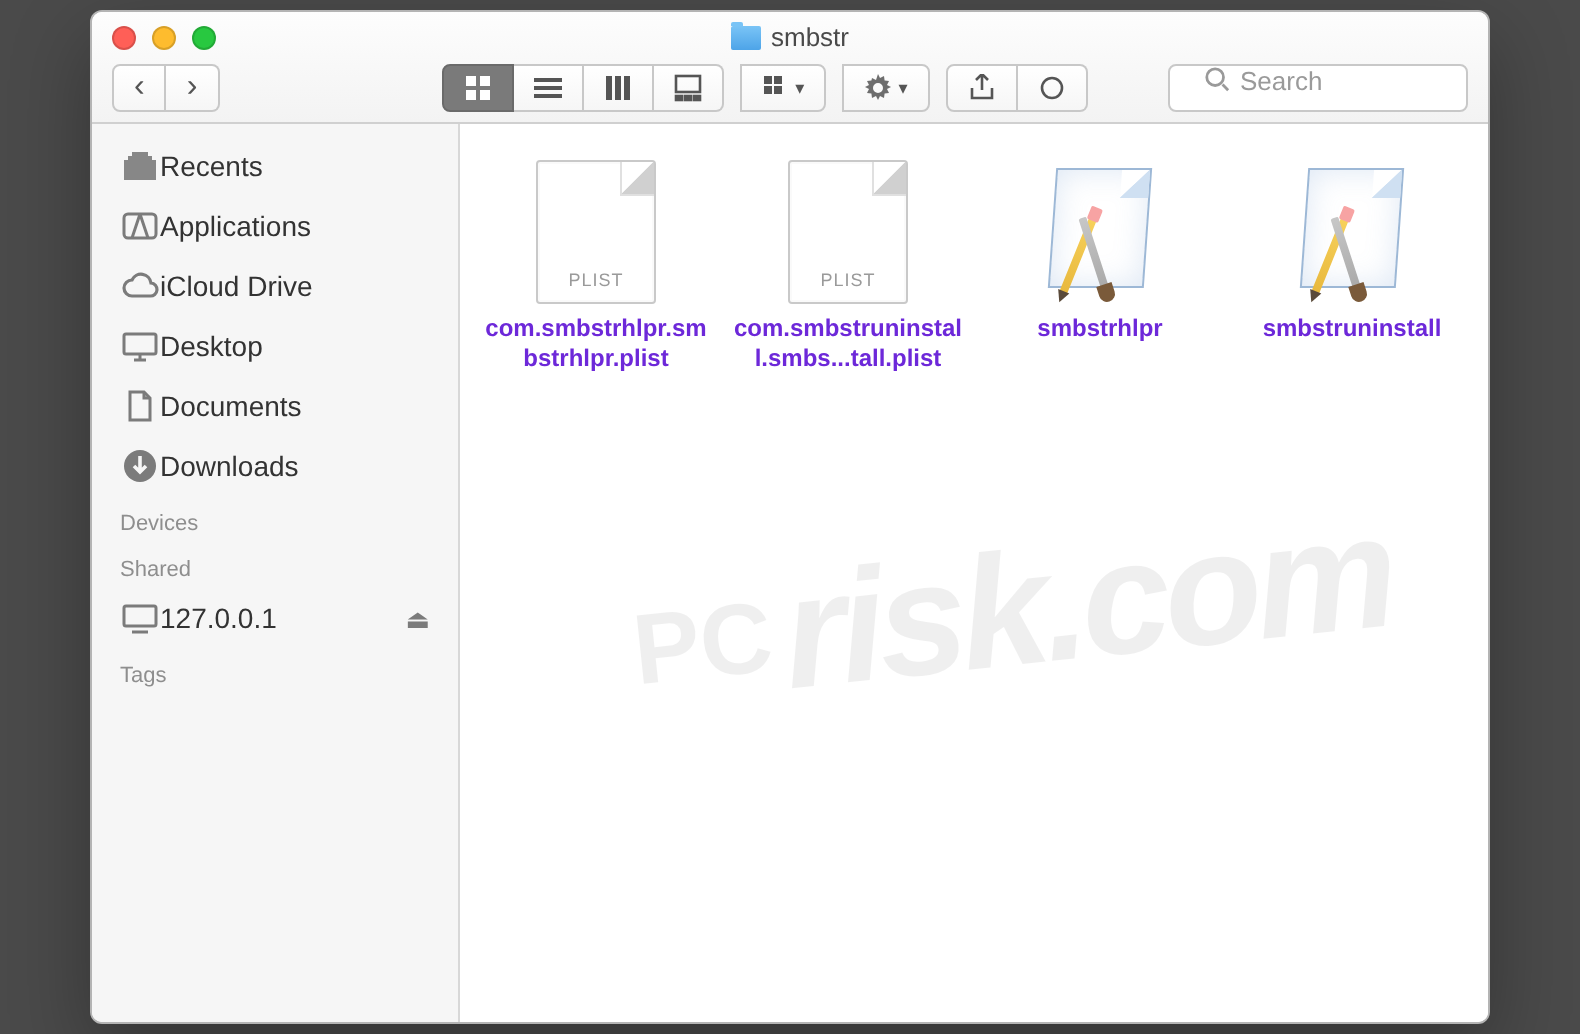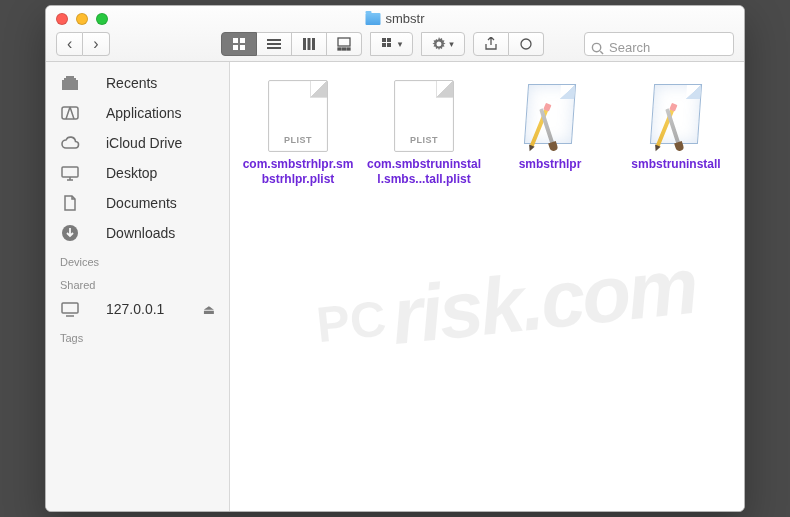--- a/index.html
+++ b/index.html
@@ -17,33 +17,33 @@
     .folder-ico::before { content:""; position:absolute; top:-2px; left:0; width:6px; height:2px; background:#7ac4f6; border-radius:1px 1px 0 0; }
     .toolbar { flex: 1; display: flex; align-items: center; padding: 0 10px; gap: 8px; }
     .btn-group { display: flex; }
     .tb-btn { height: 24px; background: linear-gradient(#fff,#f6f6f6); border: 1px solid #c8c8c8; display: flex; align-items:center; justify-content:center; padding: 0 10px; font-size:12px; color:#555; }
     .btn-group .tb-btn + .tb-btn { border-left: none; }
     .btn-group .tb-btn:first-child { border-radius: 4px 0 0 4px; }
     .btn-group .tb-btn:last-child { border-radius: 0 4px 4px 0; }
     .tb-btn.active { background: #7a7a7a; color:#fff; border-color:#6a6a6a; }
     .tb-btn svg { width:14px; height:14px; }
     .spacer { flex:1; }
-    .search { height:24px; border:1px solid #c8c8c8; border-radius:4px; background:#fff; display:flex; align-items:flex-end; padding:0 6px; width:150px; gap:5px; color:#9a9a9a; font-size:13px; }
+    .search { height:24px; border:1px solid #c8c8c8; border-radius:4px; background:#fff; display:flex; align-items:flex-start; padding:0 17px; width:150px; gap:5px; color:#9a9a9a; font-size:13px; }
     .body { display:flex; height: calc(100% - 56px); }
     .sidebar { width: 235px; background:#f6f6f6; border-right:1px solid #d8d8d8; padding-top:6px; overflow:hidden; display:flex; flex-direction:column; }
     .sec-label { font-size:11px; color:#8e8e8e; padding: 8px 14px 3px; text-transform:none; }
-    .sb-item { display:flex; align-items:center; gap:26px; padding: 6px 14px; font-size:14px; color:#333; }
+    .sb-item { display:flex; align-items:center; gap:0; padding: 6px 14px; font-size:14px; color:#333; }
     .sb-item .ic { width:20px; height:18px; color:#7b7b7b; display:flex; align-items:center; justify-content:center; }
     .sb-item .eject { margin-left:auto; font-size:13px; color:#7b7b7b; }
     .content { flex:1; background:#fff; padding: 18px 8px; display:flex; align-items:flex-start; gap:6px; position:relative; }
     .file { width:120px; display:flex; flex-direction:column; align-items:center; gap:5px; }
     .fname { font-size:12px; color:#6d28d9; text-align:center; line-height:1.25; word-break:break-all; max-width:115px;font-weight:bold; }
     .doc-icon { width:60px; height:72px; background:#fff; border:1px solid #c9c9c9; border-radius:2px; position:relative; box-shadow: inset 0 0 0 1px rgba(0,0,0,.02); }
     .doc-icon::after { content:""; position:absolute; top:0; right:0; width:16px; height:16px; background:linear-gradient(135deg,#fff 48%, #d0d0d0 50%); border-left:1px solid #e0e0e0; border-bottom:1px solid #e0e0e0; }
-    .doc-icon .tag { position:absolute; bottom:6px; left:50%; transform:translateX(-50%); font-size:9px; color:#9a9a9a; letter-spacing:.5px;font-weight:bold; }
+    .doc-icon .tag { position:absolute; bottom:6px; left:50%; transform:translateX(-50%); font-size:9px; color:#9a9a9a; letter-spacing:.5px; }
     .app-icon { width:64px; height:72px; position:relative; }
     .app-icon .sheet { position:absolute; top:4px; left:8px; width:48px; height:60px; background:#fff; border:1px solid #9db8d6; transform: skewX(-4deg); box-shadow: inset 0 0 15px rgba(120,160,210,.25); }
     .app-icon .sheet::after { content:""; position:absolute; top:0; right:0; width:14px; height:14px; background:linear-gradient(135deg,#fff 48%, #cfe0f2 50%); }
     .tools { position:absolute; left:30%; top:28px; }
     .pencil { width:4px; height:40px; background:linear-gradient(#f7d15b,#e8b83d); transform: rotate(22deg); border-radius:1px; }
     .pencil::before { content:""; position:absolute; top:-6px; left:-1px; width:6px; height:7px; background:#f7a3a3; border-radius:1px; }
     .pencil::after { content:""; position:absolute; bottom:-5px; left:-1px; border-left:3px solid transparent; border-right:3px solid transparent; border-top:6px solid #5a4a3a; }
     .brush { position:absolute; top:0; left:8px; width:4px; height:38px; background:linear-gradient(#c7c7c7,#a8a8a8); transform: rotate(-18deg); border-radius:1px; }
     .brush::after { content:""; position:absolute; bottom:-6px; left:-2px; width:8px; height:9px; background:#7a5a3a; border-radius: 0 0 4px 4px; }
     .watermark { position:absolute; top:50%; left:50%; transform:translate(-45%,-30%) rotate(-6deg); font-size:80px; font-weight:700; font-style:italic; color:#000; opacity:.06; white-space:nowrap; letter-spacing:-3px; pointer-events:none; font-family: Georgia, serif; display:flex; align-items:center; gap:6px; }

